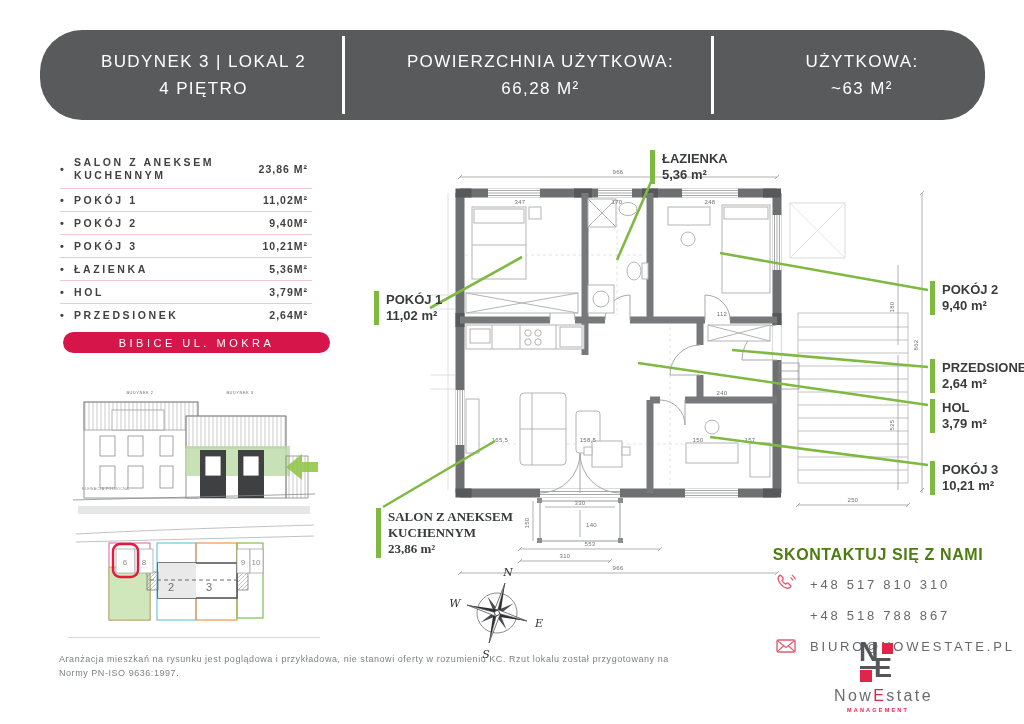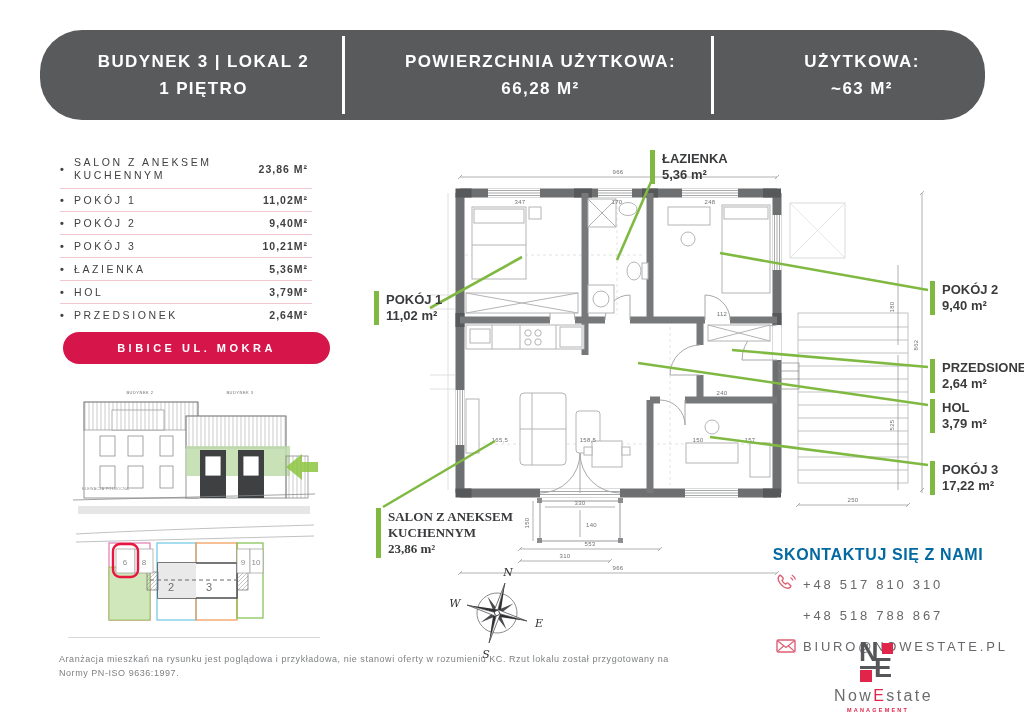--- a/index.html
+++ b/index.html
@@ -6,44 +6,44 @@
   #page{position:relative;width:1024px;height:724px;background:#fff;overflow:hidden;
         font-family:"Liberation Sans",sans-serif;color:#414042;}
   svg{font-family:"Liberation Sans",sans-serif;}
 
   
   .hdr{position:absolute;left:40px;top:30px;width:945px;height:90px;background:#595a5c;
        border-radius:42px;display:flex;align-items:stretch;color:#fff;}
   .hdr-sec{display:flex;flex-direction:column;justify-content:center;align-items:center;gap:7px;}
   .hdr-s1{width:302px;}.hdr-s2{width:366px;}.hdr-s3{flex:1;}
   .hdr-div{width:3px;height:78px;background:#fff;align-self:center;}
-  .hdr-line{font-size:17px;font-weight:bold;letter-spacing:1.4px;white-space:nowrap;margin-left:25px;}
+  .hdr-line{font-size:17px;font-weight:normal;letter-spacing:1.4px;white-space:nowrap;margin-left:25px;}
 
   
   .rooms{position:absolute;left:60px;top:149px;width:252px;}
   .room-row{display:flex;align-items:center;border-bottom:1px solid #f1c7d0;min-height:22px;}
   .room-row.first{min-height:39px;}
   .room-row:last-child{border-bottom:none;}
   .bullet{width:14px;color:#414042;font-size:11px;font-weight:bold;}
-  .room-name{flex:1;font-size:10.5px;font-weight:normal;letter-spacing:2.6px;line-height:13px;padding:3px 0;}
+  .room-name{flex:1;font-size:10.5px;font-weight:bold;letter-spacing:2.6px;line-height:13px;padding:3px 0;}
   .room-area{font-size:10.5px;font-weight:bold;letter-spacing:1px;white-space:nowrap;padding-right:4px;}
 
   
-  .loc{position:absolute;left:63px;top:332px;width:267px;height:32px;background:#d6164a;border-radius:16px;
+  .loc{position:absolute;left:63px;top:332px;width:267px;height:21px;background:#d6164a;border-radius:16px;
        color:#fff;display:flex;align-items:center;justify-content:center;
-       font-size:11px;font-weight:bold;letter-spacing:3.5px;cursor:pointer;}
+       font-size:11px;font-weight:normal;letter-spacing:3.5px;cursor:pointer;}
 
   
   .plan-label{position:absolute;border-left:5px solid #7fb942;padding:1px 0 1px 7px;
               color:#3a3b3d;font-weight:bold;font-size:13px;line-height:16px;white-space:nowrap;}
 
   
   .contact{position:absolute;left:766px;top:546px;width:224px;}
-  .c-title{font-size:16px;font-weight:bold;color:#0369a1;letter-spacing:.6px;text-align:center;margin-bottom:9px;}
-  .c-row{display:flex;align-items:center;gap:5px;margin:4px 0 9px 8px;}
+  .c-title{font-size:16px;font-weight:bold;color:#4d7c0f;letter-spacing:.6px;text-align:center;margin-bottom:9px;}
+  .c-row{display:flex;align-items:center;gap:12px;margin:4px 0 9px 8px;}
   .c-ico{width:24px;height:22px;flex:0 0 24px;}
   .c-txt{font-size:13px;letter-spacing:2.8px;color:#67686b;white-space:nowrap;}
 
   
   .logo{position:absolute;left:834px;top:642px;width:88px;text-align:center;}
   .monogram{position:relative;width:38px;height:42px;margin:0 auto;}
   .m-n{position:absolute;left:0;top:-5px;font-size:27px;font-weight:bold;color:#55565a;}
   .m-sq1{position:absolute;left:23px;top:1px;width:11px;height:11px;background:#e0244a;}
   .m-bar{position:absolute;left:1px;top:24px;width:16px;height:3px;background:#55565a;}
   .m-sq2{position:absolute;left:1px;top:28px;width:12px;height:12px;background:#e0244a;}
@@ -63,21 +63,21 @@
   .cmp{font-family:"DejaVu Serif",serif;font-style:italic;font-size:11px;fill:#2f3032;}
 </style>
 </head>
 <body>
 
 <div id="page">
 
   <div class="hdr">
     <div class="hdr-sec hdr-s1">
       <div class="hdr-line">BUDYNEK 3 | LOKAL 2</div>
-      <div class="hdr-line">1 PIĘTRO</div>
+      <div class="hdr-line">4 PIĘTRO</div>
     </div>
     <div class="hdr-div"></div>
     <div class="hdr-sec hdr-s2">
       <div class="hdr-line">POWIERZCHNIA UŻYTKOWA:</div>
       <div class="hdr-line">66,28 M²</div>
     </div>
     <div class="hdr-div"></div>
     <div class="hdr-sec hdr-s3">
       <div class="hdr-line">UŻYTKOWA:</div>
       <div class="hdr-line">~63 M²</div>
@@ -416,21 +416,21 @@
   <div class="plan-label" style="left:930px;top:359px;">
     <div>PRZEDSIONEK</div>
     <div>2,64 m²</div>
   </div>
   <div class="plan-label" style="left:930px;top:399px;">
     <div>HOL</div>
     <div>3,79 m²</div>
   </div>
   <div class="plan-label" style="left:930px;top:461px;">
     <div>POKÓJ 3</div>
-    <div>17,22 m²</div>
+    <div>10,21 m²</div>
   </div>
   <div class="plan-label" style="left:376px;top:508px;font-family:Liberation Serif, serif;">
     <div>SALON Z ANEKSEM</div>
     <div>KUCHENNYM</div>
     <div>23,86 m²</div>
   </div>
 
   <div class="contact">
     <div class="c-title">SKONTAKTUJ SIĘ Z NAMI</div>
     <div class="c-row">

